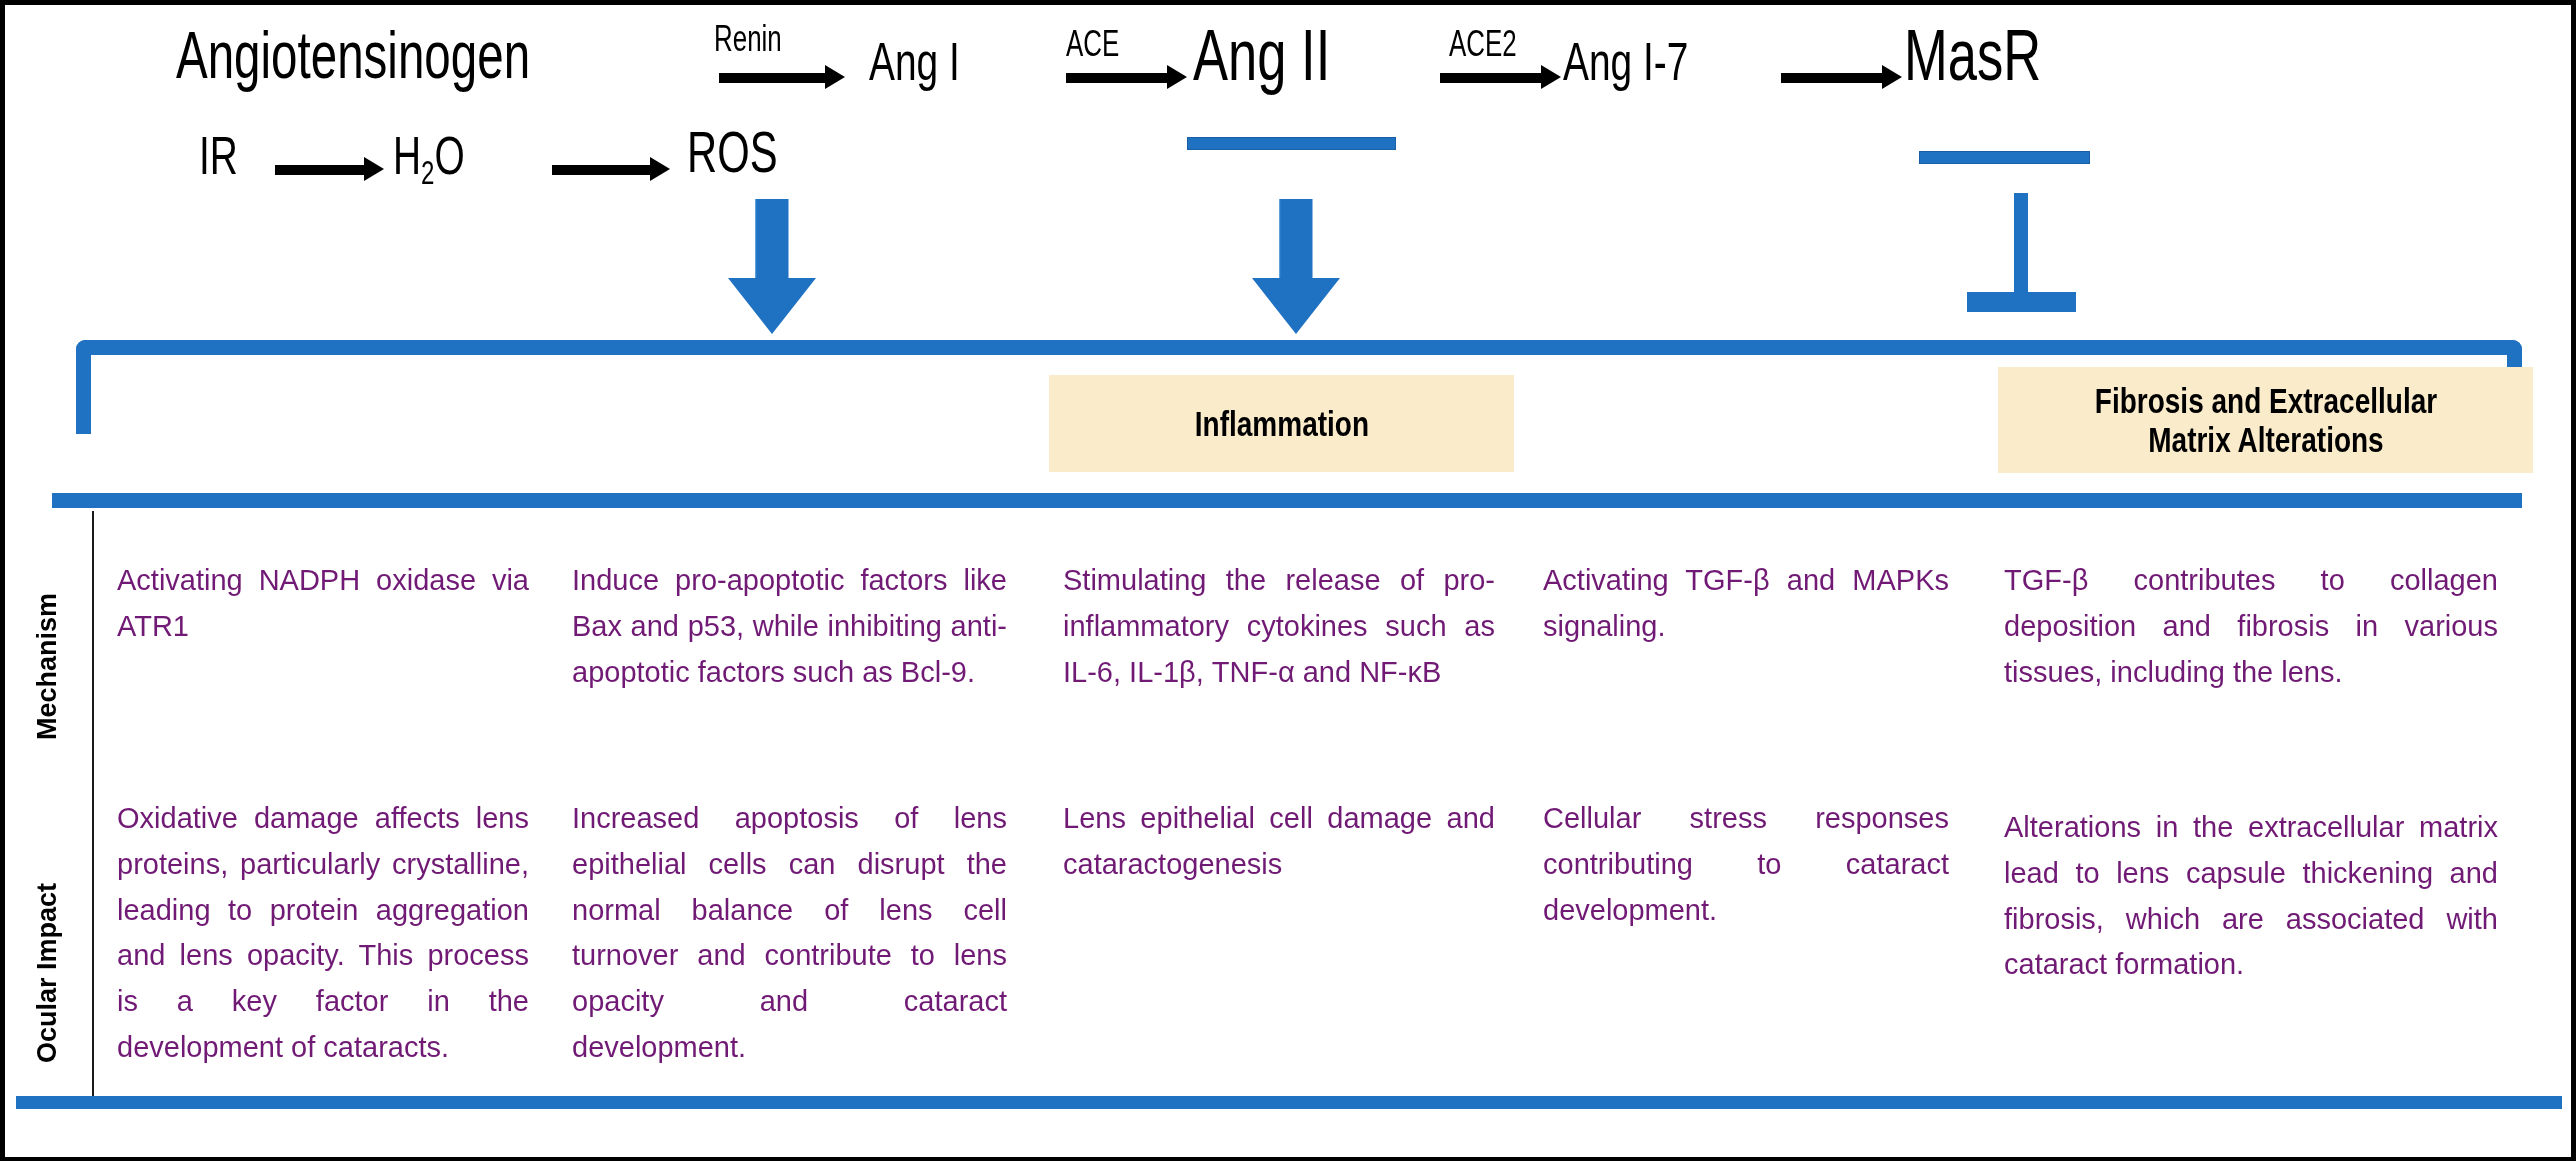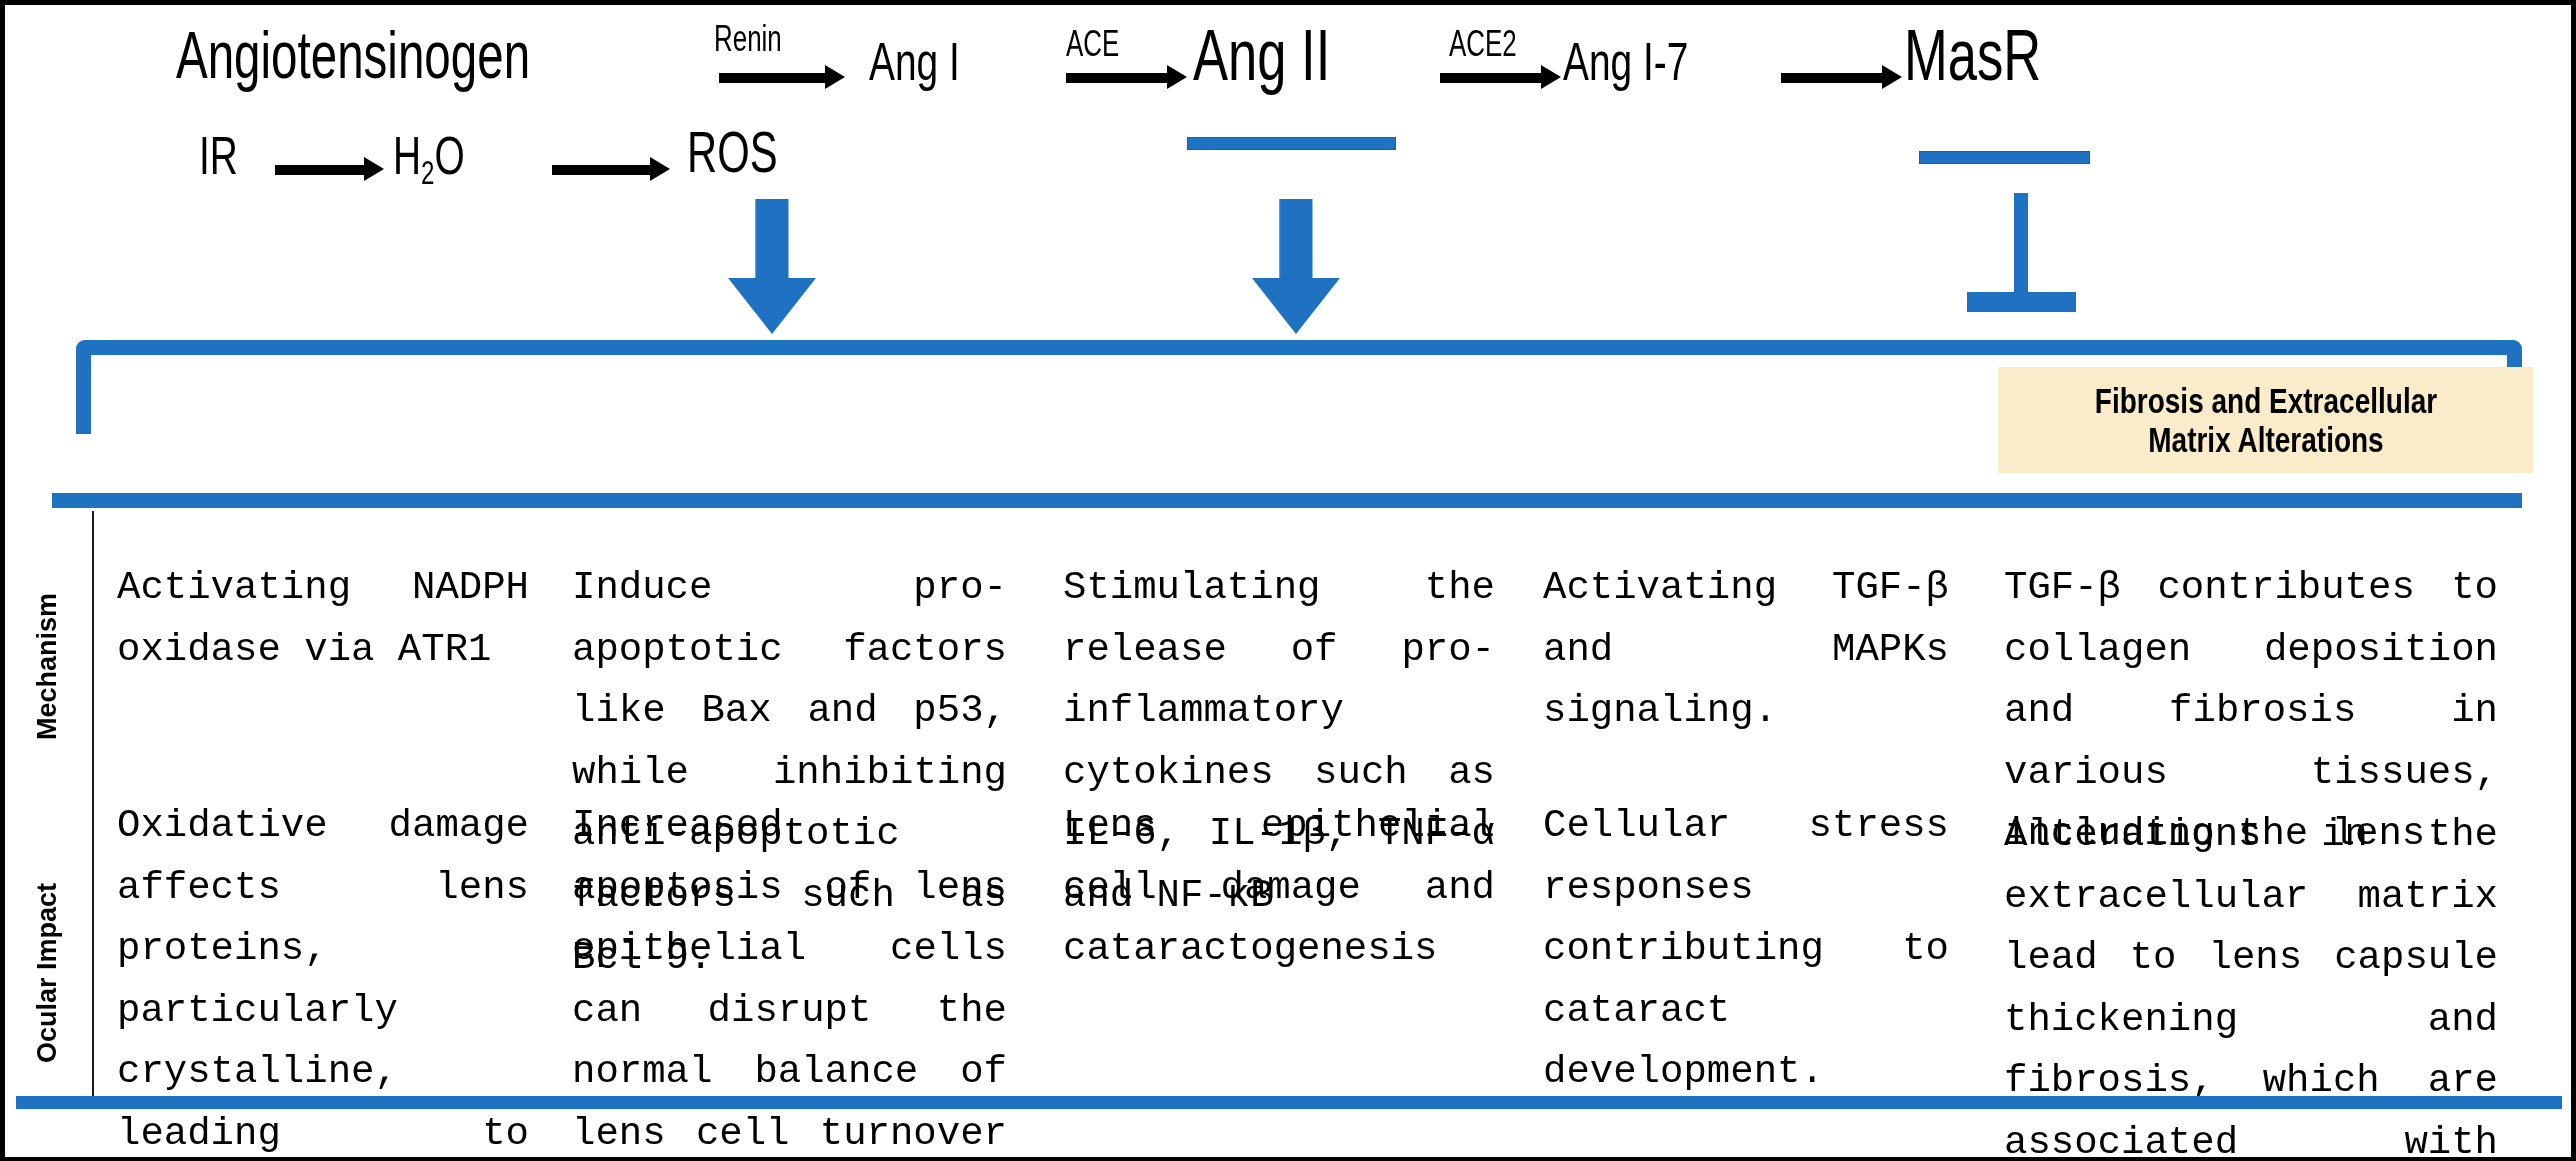--- a/index.html
+++ b/index.html
@@ -75,23 +75,23 @@
 
   
   .rule{position:absolute;background:#1F72C2;}
 
   
   .rowlabel{position:absolute;color:#000;font-weight:bold;font-size:27px;
             writing-mode:vertical-rl;transform:rotate(180deg);
             white-space:nowrap;letter-spacing:0px;
             font-family:"Liberation Sans",sans-serif;}
 
-  .cell{position:absolute;color:#000000;font-size:39px;line-height:1.58;
+  .cell{position:absolute;color:#701a75;font-size:29px;line-height:1.58;
         text-align:justify;text-align-last:left;
-        font-family:Liberation Mono, monospace;hyphens:none;}
+        font-family:Liberation Sans, sans-serif;hyphens:none;}
 
   .vline{position:absolute;width:2.4px;background:#1a1a1a;}
 </style>
 </head>
 <body>
 
 <div id="page">
 
   <div class="pathway">
 
@@ -160,20 +160,25 @@
       <div class="bar" style="left:22.3px;top:99px;width:109px;"></div>
     </div>
   </div>
 
   <div class="band">
     <div class="band-top"></div>
     <div class="band-left"></div>
     <div class="band-right"></div>
   </div>
 
+  <div class="cathead" style="left:1044px;top:370px;width:465px;height:97px;">
+    <div>
+        <span>Inflammation</span>
+      </div>
+  </div>
   <div class="cathead" style="left:1993px;top:362px;width:535px;height:106px;">
     <div>
       <span>Fibrosis and Extracellular</span>
       <span>Matrix Alterations</span>
     </div>
   </div>
 
   <div class="rule" style="left:47px;top:488px;width:2470px;height:15.3px;"></div>
 
   <div>

